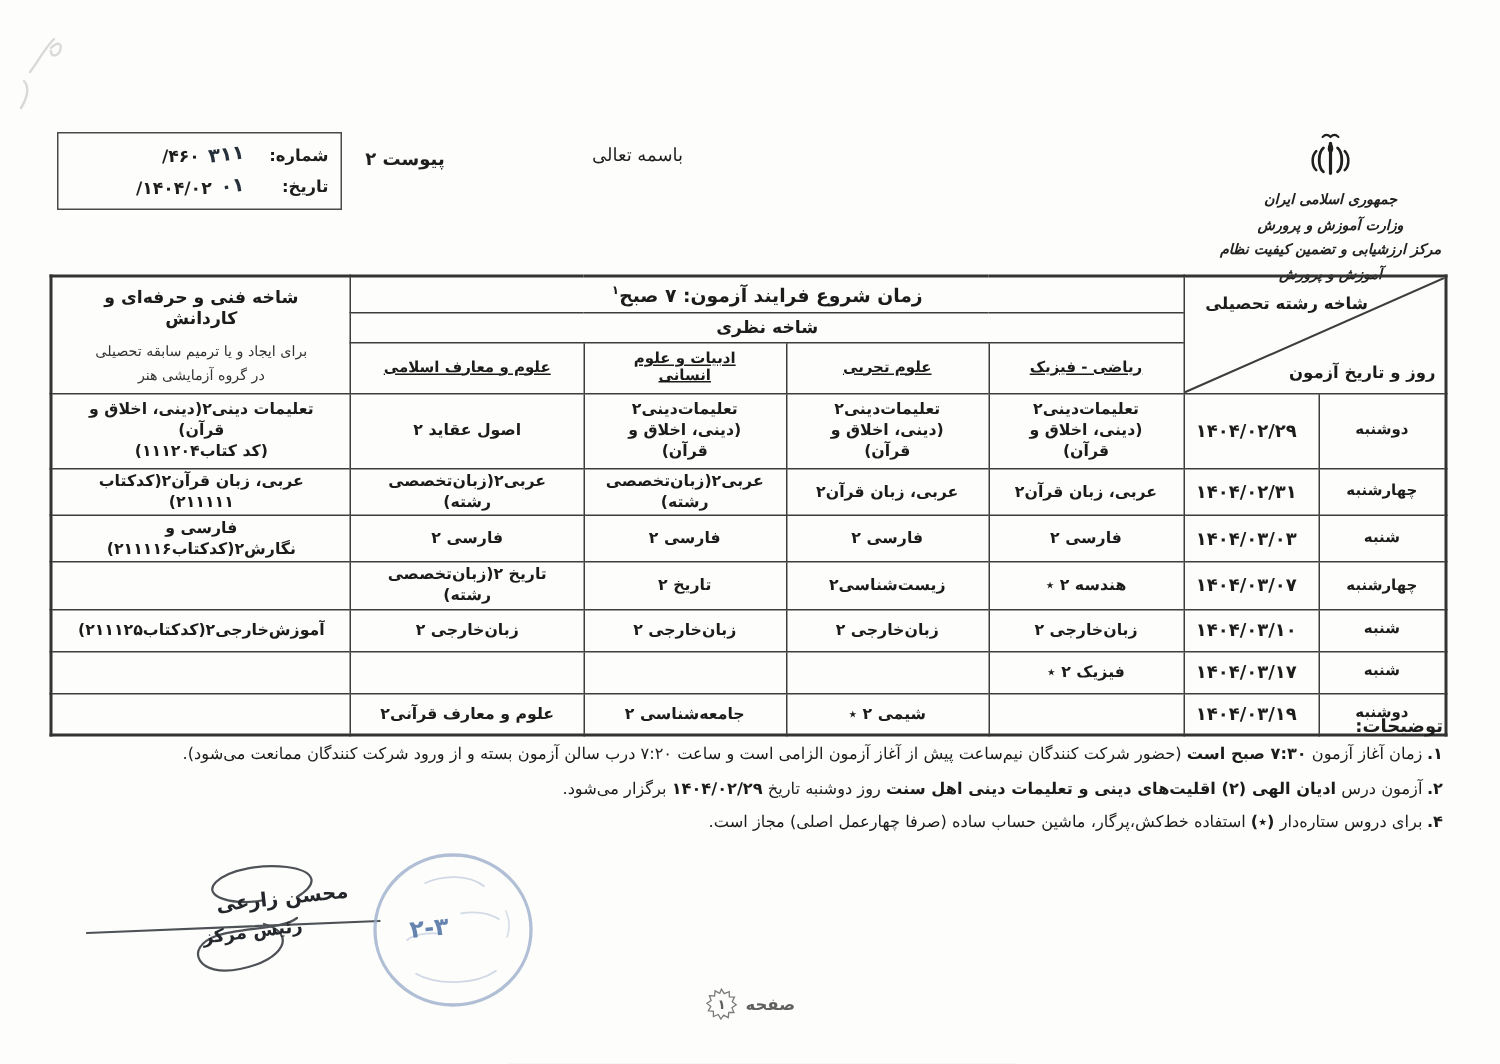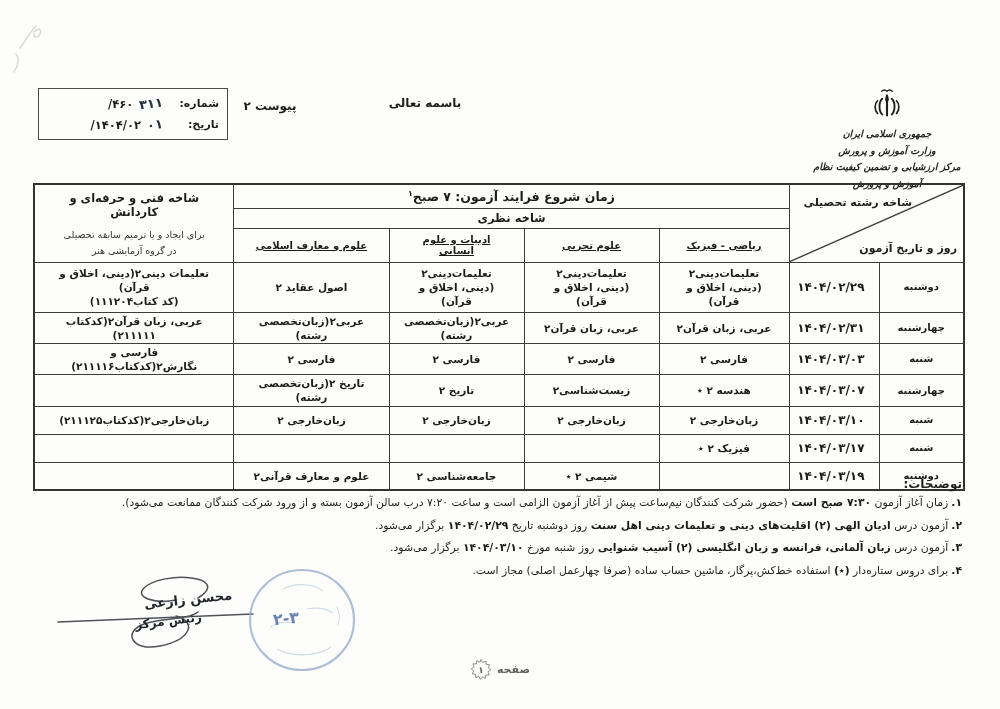--- a/index.html
+++ b/index.html
@@ -10,21 +10,21 @@
 
   
   .corner-scribble { position:absolute; left:6px; top:18px; opacity:.55; }
 
   
   .org { position:absolute; right:28px; top:86px; width:170px; text-align:center; }
   .org svg { display:block; margin:0 auto 2px auto; }
   .org-line { font-size:9.5px; font-weight:bold; line-height:1.75; color:#222;font-style:italic; }
 
   .besmele { position:absolute; top:96px; left:350px; width:150px; text-align:center;
-             font-size:12px; font-weight:bold; }
+             font-size:12px; font-weight:normal; }
   .attachment { position:absolute; top:99px; left:225px; width:90px; text-align:center;
                 font-size:12px; font-weight:bold; }
 
   
   .refbox { position:absolute; left:38px; top:88px; width:190px; height:52px;
             border:1.3px solid #4a4a4a; padding:4px 8px; display:flex;
             flex-direction:column; justify-content:space-around; }
   .refrow { display:flex; align-items:center; font-size:11px; font-weight:bold; }
   .reflabel { width:46px; }
   .refhand { font-size:13px; color:#26303a; transform:rotate(-7deg); margin:0 10px 0 6px;
@@ -211,21 +211,21 @@
         <td>تاریخ ۲(زبان‌تخصصی رشته)</td>
         <td></td>
       </tr>
       <tr>
         <td class="day">شنبه</td>
         <td class="date">۱۴۰۴/۰۳/۱۰</td>
         <td>زبان‌خارجی ۲</td>
         <td>زبان‌خارجی ۲</td>
         <td>زبان‌خارجی ۲</td>
         <td>زبان‌خارجی ۲</td>
-        <td>زبان‌خارجی۲(کدکتاب۲۱۱۱۲۵)</td>
+        <td>آموزش‌خارجی۲(کدکتاب۲۱۱۱۲۵)</td>
       </tr>
       <tr>
         <td class="day">شنبه</td>
         <td class="date">۱۴۰۴/۰۳/۱۷</td>
         <td>فیزیک ۲ ٭</td>
         <td></td>
         <td></td>
         <td></td>
         <td></td>
       </tr>
@@ -238,21 +238,20 @@
         <td>علوم و معارف قرآنی۲</td>
         <td></td>
       </tr>
     </tbody>
   </table>
 
   <div class="notes">
     <div class="notes-title">توضیحات:</div>
     <div class="fn"><span class="n">۱.</span><span>زمان آغاز آزمون </span><span class="b">۷:۳۰ صبح است</span><span></span><span class="b"></span><span> (حضور شرکت کنندگان نیم‌ساعت پیش از آغاز آزمون الزامی است و ساعت ۷:۲۰ درب سالن آزمون بسته و از ورود شرکت کنندگان ممانعت می‌شود).</span></div>
     <div class="fn"><span class="n">۲.</span><span>آزمون درس </span><span class="b">ادیان الهی (۲) اقلیت‌های دینی و تعلیمات دینی اهل سنت</span><span> روز دوشنبه تاریخ </span><span class="b">۱۴۰۴/۰۲/۲۹</span><span> برگزار می‌شود.</span></div>
-    <div class="fn"><span class="n">۳.</span><span>آزمون درس </span><span class="b">زبان آلمانی، فرانسه و زبان انگلیسی (۲) آسیب شنوایی</span><span> روز شنبه مورخ </span><span class="b">۱۴۰۴/۰۳/۱۰</span><span> برگزار می‌شود.</span></div>
     <div class="fn"><span class="n">۴.</span><span>برای دروس ستاره‌دار </span><span class="b">(٭)</span><span></span><span class="b"></span><span> استفاده خط‌کش،پرگار، ماشین حساب ساده (صرفا چهارعمل اصلی) مجاز است.</span></div>
   </div>
 
   <div class="sig">
     <svg viewBox="0 0 220 110">
       <g stroke="#3c4046" stroke-width="1.5" fill="none" stroke-linecap="round" opacity="0.9">
         <path d="M150 28 C185 6 115 0 96 18 C86 28 108 34 128 30"></path>
         <path d="M10 52 L205 44"></path>
         <path d="M128 46 C150 52 142 70 112 76 C84 82 74 62 96 54 C112 48 140 50 150 42"></path>
       </g>

